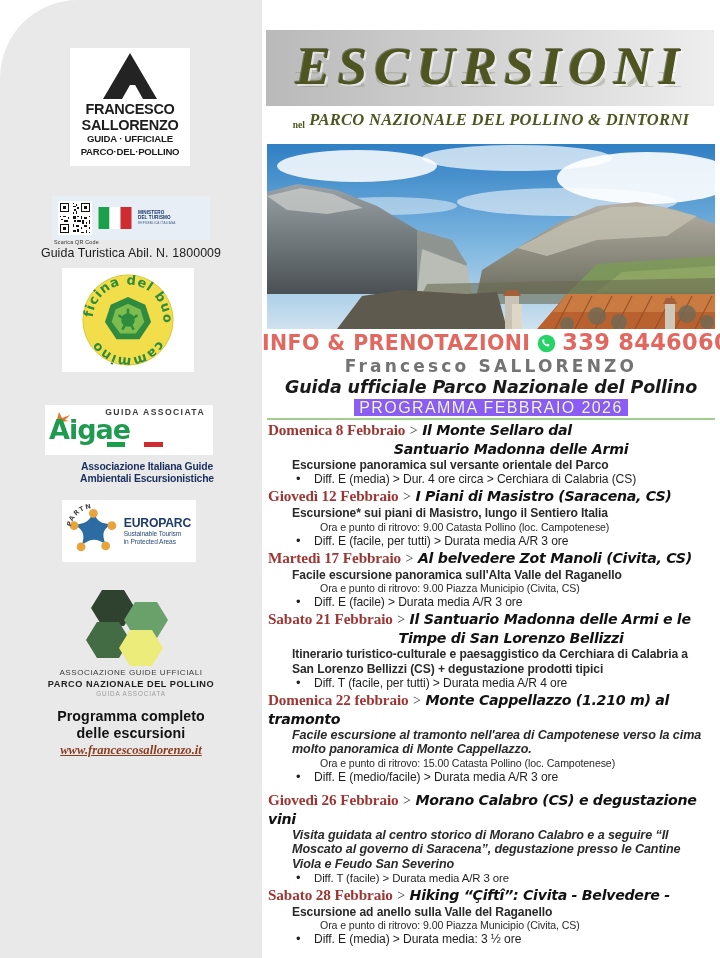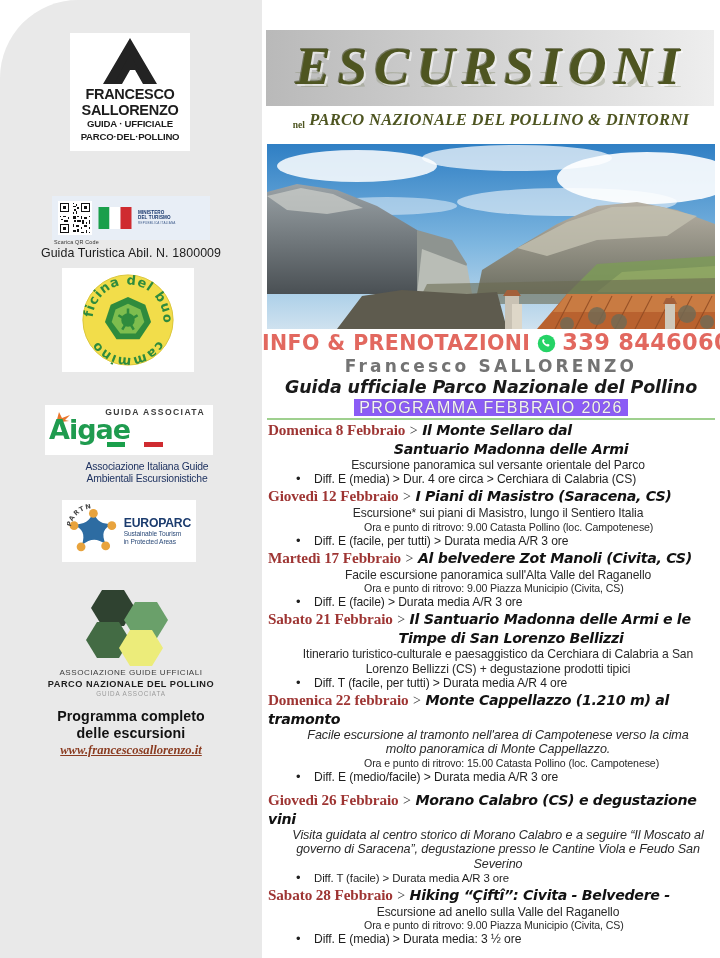--- a/index.html
+++ b/index.html
@@ -16,21 +16,21 @@
   .sidebar {
     position:absolute; left:0; top:0; width:262px; height:958px;
     background:#e9e9e9;
     border-top-left-radius:78px;
     overflow:hidden;
   }
   .sb-inner { position:relative; width:100%; height:100%; }
 
   
   .brand-card {
-    position:absolute; left:70px; top:33px; width:120px; height:118px;
+    position:absolute; left:70px; top:48px; width:120px; height:118px;
     background:#fff; display:flex; flex-direction:column;
     align-items:center; justify-content:flex-start; padding-top:4px;
   }
   .brand-mark { width:82px; height:48px; }
   .brand-name {
     font-family:"Liberation Sans Narrow","Liberation Sans",sans-serif;
     font-weight:bold; font-size:14.5px; line-height:14px; color:#1c1c1c;
     letter-spacing:-0.3px; text-align:center; margin-top:2px;
   }
   .brand-sub {
@@ -65,21 +65,21 @@
 
   
   .aigae {
     position:absolute; left:45px; top:405px; width:168px; height:50px;
     background:#fff; padding:2px 4px;
   }
   .aigae-top { font-size:8.6px; font-weight:bold; color:#3b3b3b; letter-spacing:1.4px; text-align:right; padding-right:4px; }
   .aigae-word { font-size:27px; font-weight:bold; color:#1f9b4f; line-height:22px; letter-spacing:-1px; font-family:"DejaVu Sans",sans-serif; }
   .aigae-cap {
     position:absolute; left:0; right:0; top:461px; text-align:center;
-    font-size:10.4px; font-weight:normal; color:#1b2f5e; line-height:11.5px;
+    font-size:10.4px; font-weight:bold; color:#1b2f5e; line-height:11.5px;
     letter-spacing:-0.2px;
     padding-left:32px;
   }
 
   
   .europarc {
     position:absolute; left:62px; top:500px; width:134px; height:62px;
     background:#fff; display:flex; align-items:center; gap:4px; padding:3px 5px;
   }
   .ep-txt-1 { font-size:12.2px; font-weight:bold; color:#1c3c6e; letter-spacing:-0.2px; line-height:13px; }
@@ -188,28 +188,27 @@
   .ex-title {
     font-family:"DejaVu Sans", sans-serif; font-style:italic; font-weight:bold;
     font-size:14.2px; color:#121212; letter-spacing:-0.3px;
   }
   .ex-title2 {
     display:block; text-align:center; font-family:"DejaVu Sans", sans-serif;
     font-style:italic; font-weight:bold; font-size:14.2px; color:#121212;
     line-height:18px; letter-spacing:-0.3px; padding-left:40px;
   }
   .ex-desc {
-    font-size:12.1px; color:#2a2a2a; line-height:14.4px; text-align:center;
-    padding:0 16px 0 30px; letter-spacing:-0.1px;
+    font-size:12.1px; color:#2a2a2a; line-height:14.4px; 
+    padding:0 16px 0 30px; letter-spacing:-0.1px;font-weight:bold;
   }
   .ex-desc.ital { font-style:italic; font-size:12.6px; }
   .ex-meet {
     font-size:10.6px; color:#2a2a2a; line-height:13px; letter-spacing:-0.1px;
     padding-left:58px;
-    margin-left:44px;
   }
   .ex-diff {
     font-size:12.1px; color:#1f1f1f; line-height:15px; letter-spacing:-0.1px;
     padding-left:52px; position:relative;
   }
   .ex-diff::before {
     content:"\2022"; position:absolute; left:34px; top:-1px; font-size:13px; color:#1f1f1f;
   }
   .sp6 { height:6px; }
 </style>

